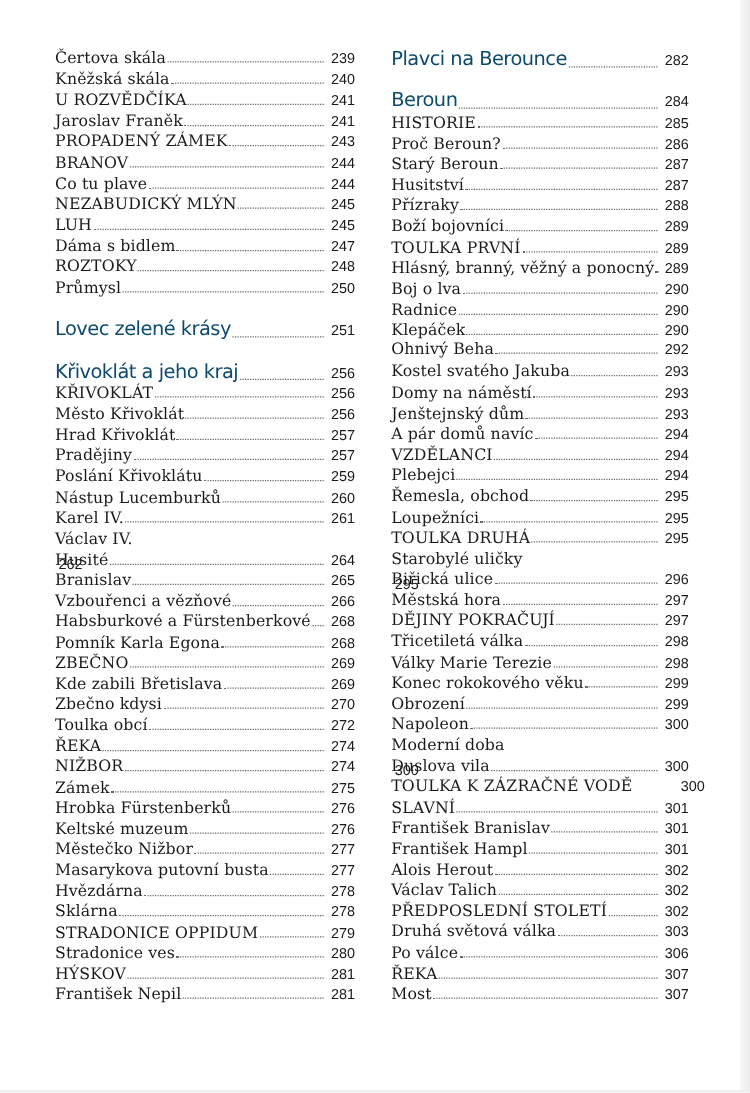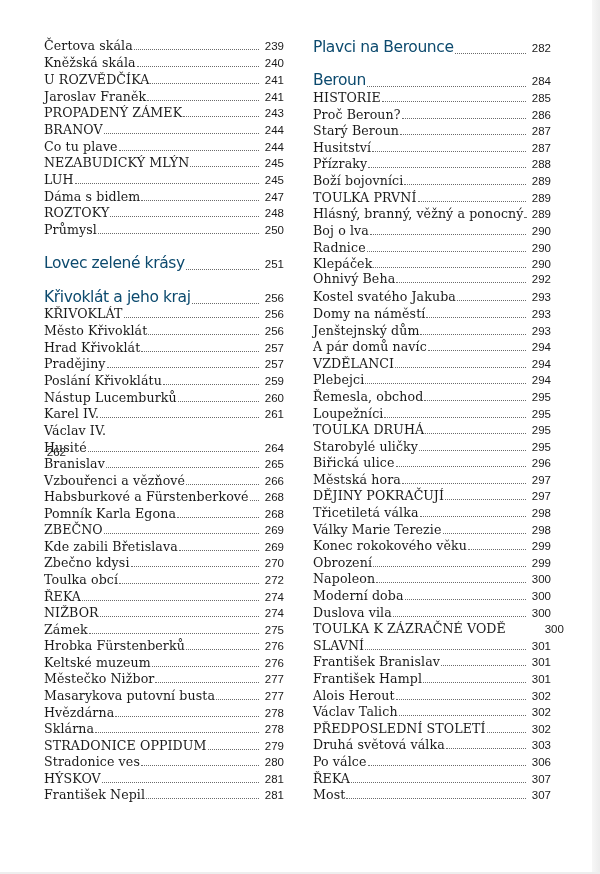--- a/index.html
+++ b/index.html
@@ -377,21 +377,21 @@
     <div class="entry" style="top: 405px;">
     <span class="title">Loupežníci</span>
     <span class="dots"></span>
     <span class="page">295</span>
   </div>
     <div class="entry" style="top: 421px;">
     <span class="title">TOULKA DRUHÁ</span>
     <span class="dots"></span>
     <span class="page">295</span>
   </div>
-    <div class="entry" style="top: 438px;">
+    <div class="entry" style="top: 438px; flex-direction: column;">
     <span class="title">Starobylé uličky</span>
     <span class="dots"></span>
     <span class="page">295</span>
   </div>
     <div class="entry" style="top: 454px;">
     <span class="title">Biřická ulice</span>
     <span class="dots"></span>
     <span class="page">296</span>
   </div>
     <div class="entry" style="top: 471px;">
@@ -422,21 +422,21 @@
     <div class="entry" style="top: 554px;">
     <span class="title">Obrození</span>
     <span class="dots"></span>
     <span class="page">299</span>
   </div>
     <div class="entry" style="top: 570px;">
     <span class="title">Napoleon</span>
     <span class="dots"></span>
     <span class="page">300</span>
   </div>
-    <div class="entry" style="top: 587px;">
+    <div class="entry" style="top: 587px; flex-direction: column;">
     <span class="title">Moderní doba</span>
     <span class="dots"></span>
     <span class="page">300</span>
   </div>
     <div class="entry" style="top: 604px;">
     <span class="title">Duslova vila</span>
     <span class="dots"></span>
     <span class="page">300</span>
   </div>
     <div class="entry" style="top: 620px; gap: 16px;">

